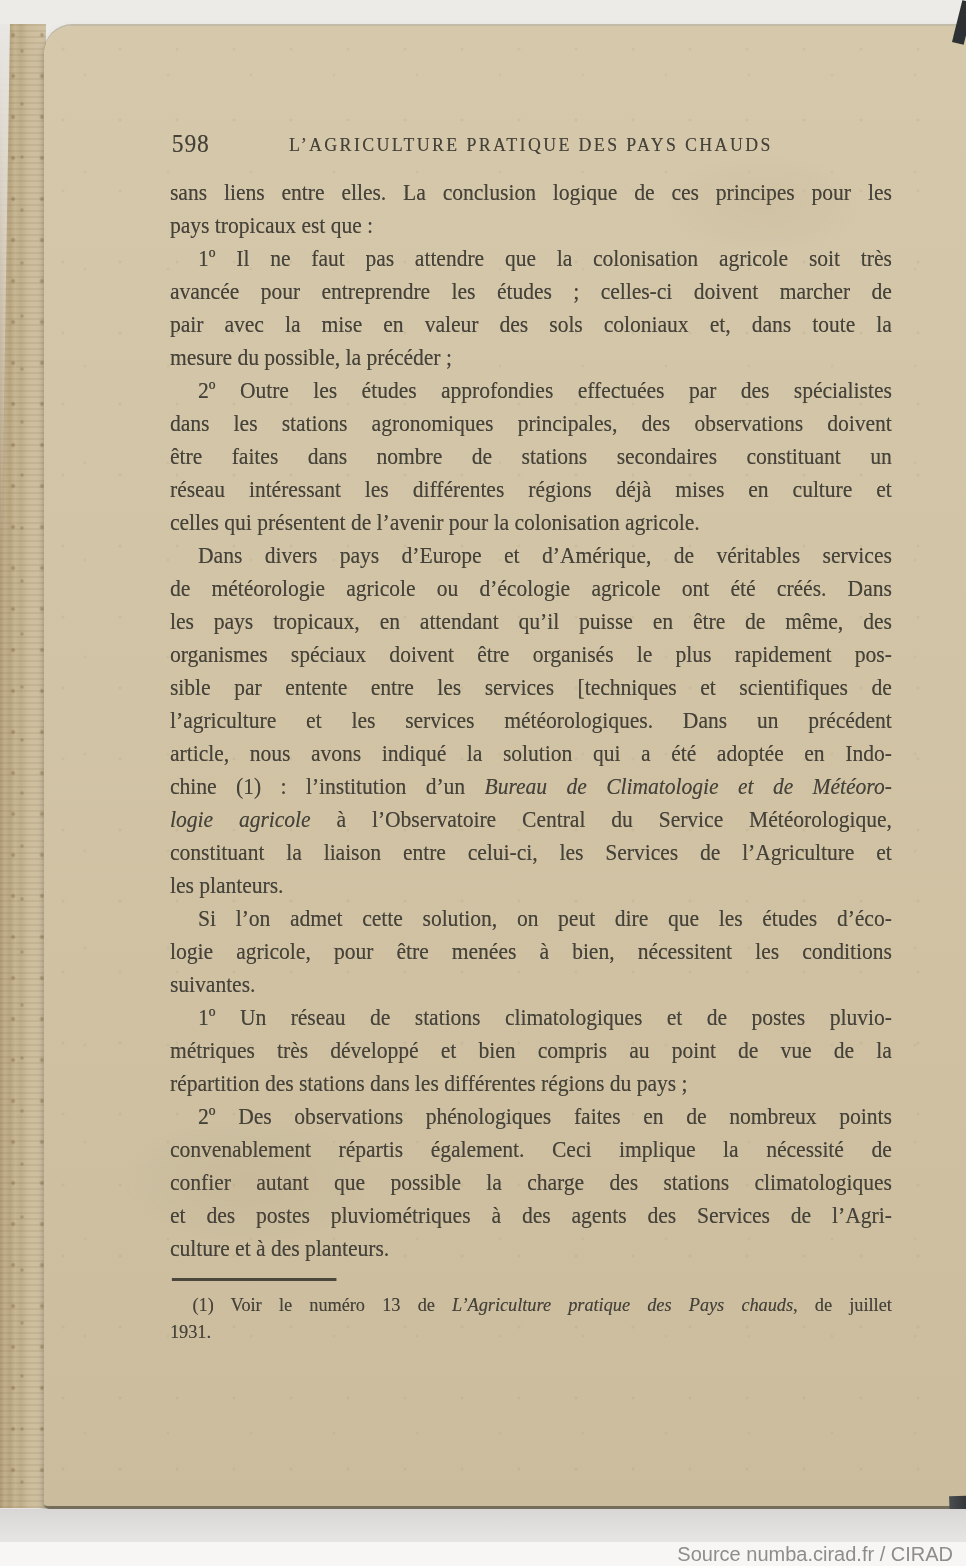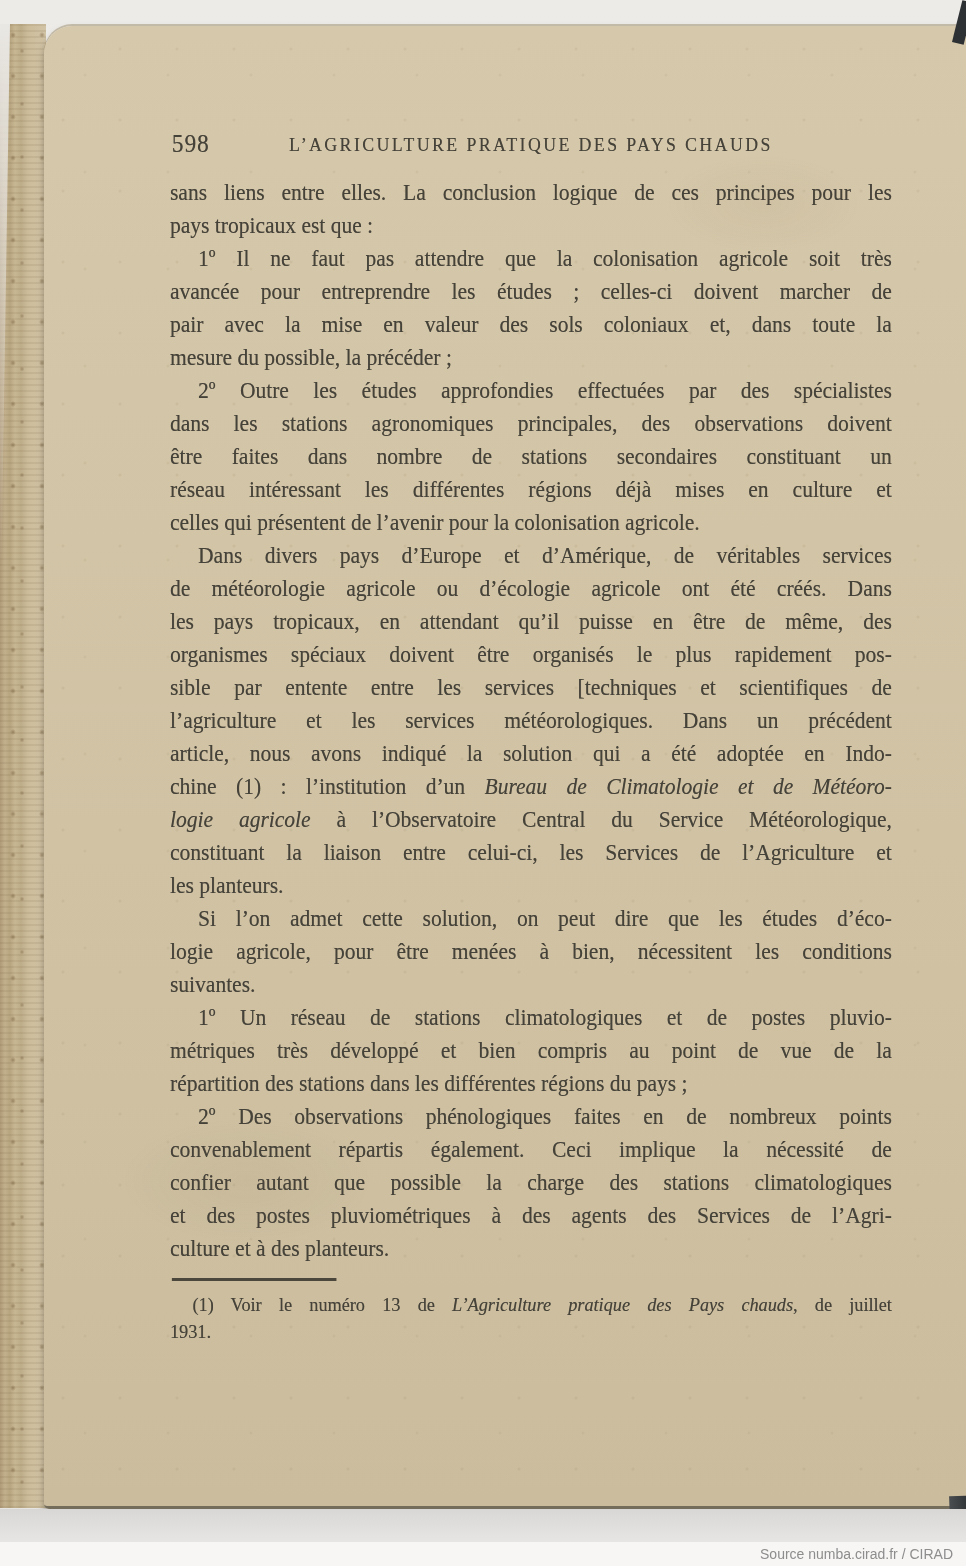--- a/index.html
+++ b/index.html
@@ -65,21 +65,21 @@
   .footnote .tline{line-height:27px;}
   .footnote .tindent{text-indent:24px;}
   
   .corner-top-right{position:absolute;top:1px;right:-3px;width:12px;height:43px;background:#2e3133;transform:rotate(14deg);}
   .corner-bottom-right{position:absolute;top:1496px;right:-4px;width:20px;height:54px;background:linear-gradient(90deg,#4a4e50,#2f3234);transform:rotate(-2deg);}
   
   .bottom-strip{position:absolute;left:0;right:0;top:1509px;height:57px;background:linear-gradient(180deg,#d9d7d5,#f1f0ef);}
   .source-bar{
     position:absolute;left:0;right:0;bottom:0;height:24px;background:#f7f6f5;
     display:flex;align-items:center;justify-content:flex-end;padding-right:13px;box-sizing:border-box;
-    font-family:"Liberation Sans",sans-serif;font-size:14px;color:#8d8d8d;
+    font-family:"Liberation Sans",sans-serif;font-size:20px;color:#8d8d8d;
   }
 </style>
 </head>
 <body>
 
 <div class="stage">
   <div class="fore-edge"></div>
   <div class="gray-wedge"></div>
 
   <div class="page">

